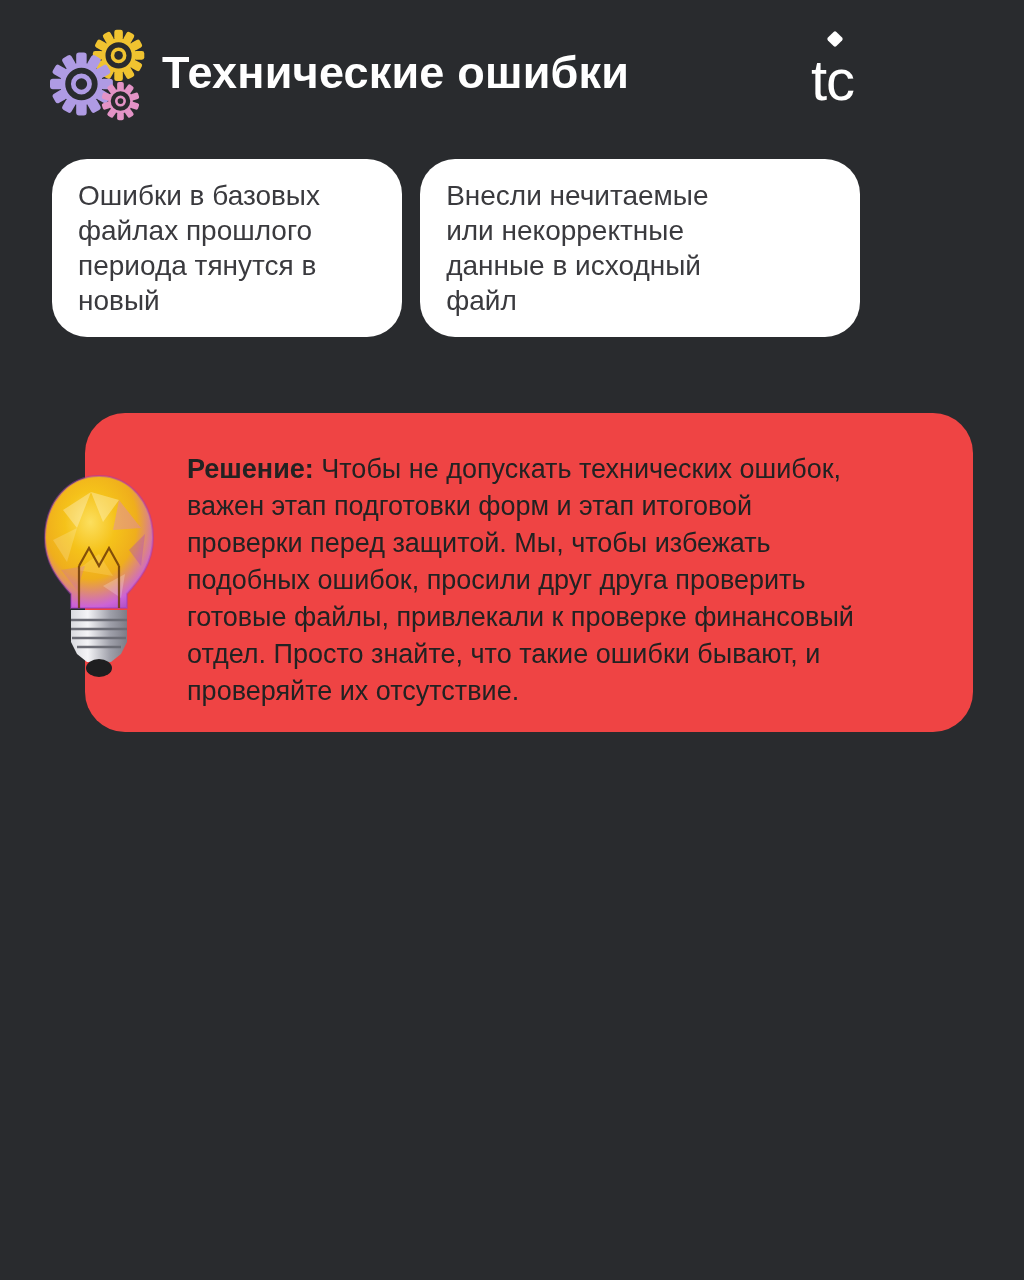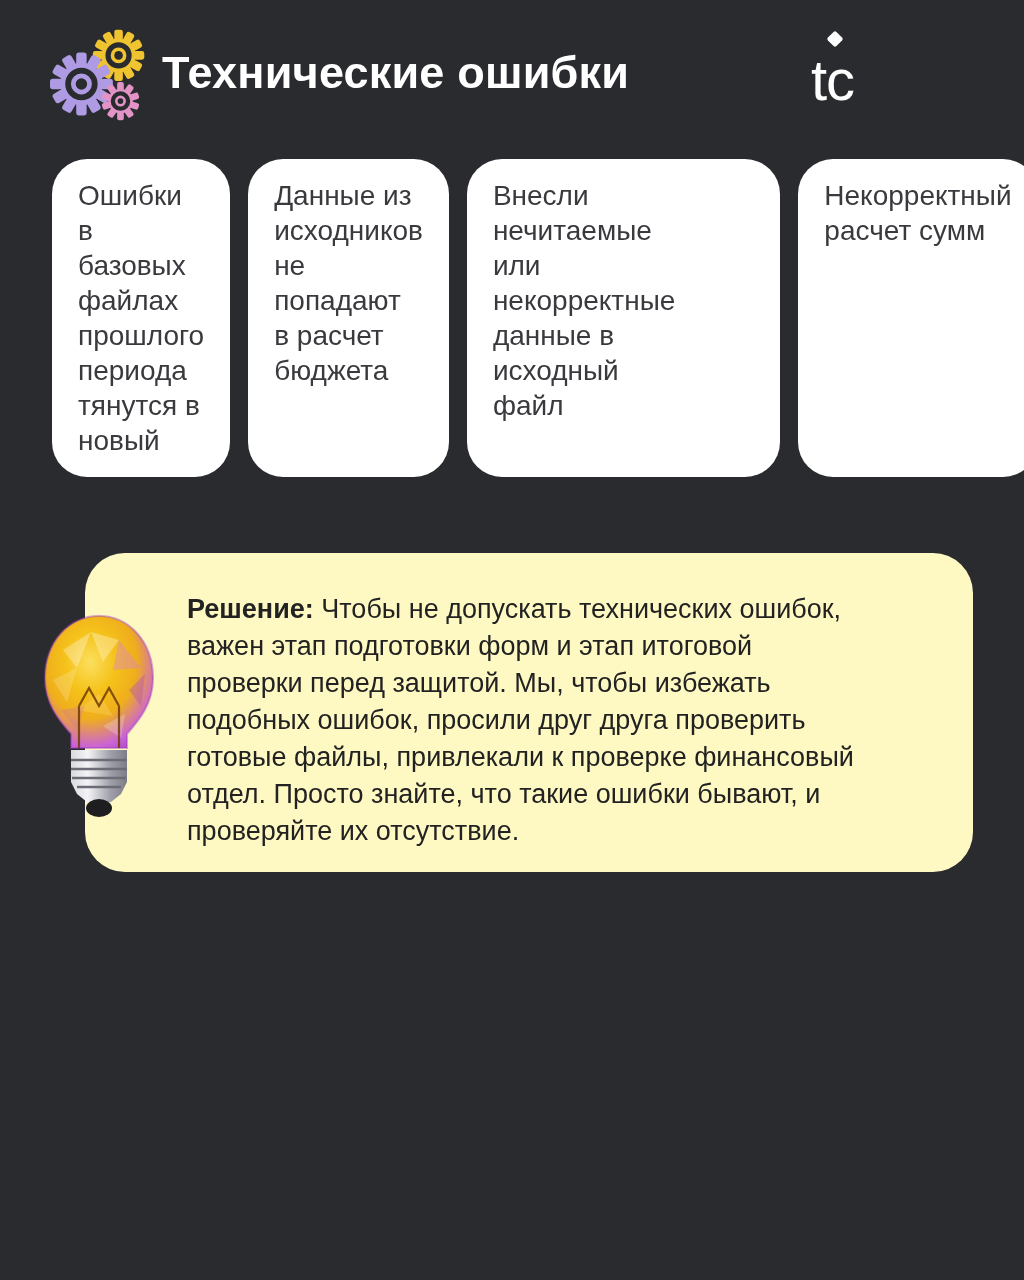--- a/index.html
+++ b/index.html
@@ -62,21 +62,21 @@
   
   .card.wrap-two { padding-right:105px; }
 
   
   .solution {
     position:relative;
     box-sizing:border-box;
     margin:76px 51px 0 85px;
     width:888px;
     min-height:304px;
-    background:#fef9c3;
+    background:#ef4444;
     border-radius:40px;
     padding:38px 116px 22px 102px;
     color:#222222;
     font-size:27px;
     line-height:37px;
   }
   .solution b { font-weight:700; }
   .bulb-wrap {
     position:absolute;
     left:-52px; top:57px;
@@ -157,23 +157,21 @@
     <h1 class="page-title">Технические ошибки</h1>
 
     <div class="brand">
       <span>tc</span>
       <span class="diamond"></span>
     </div>
   </div>
 
   <div class="cards">
     <div class="card">Ошибки в базовых файлах прошлого периода тянутся в новый</div>
-    <div class="card">Данные из исходников не попадают в расчет бюджета</div>
     <div class="card wrap-two">Внесли нечитаемые или некорректные данные в исходный файл</div>
-    <div class="card">Некорректный расчет сумм</div>
   </div>
 
   <div class="solution">
 
     <div class="bulb-wrap">
       <svg viewBox="0 0 132 212" width="132" height="212" aria-hidden="true">
         <defs>
           <radialGradient id="glassGrad" cx="0.42" cy="0.35" r="0.78">
             <stop offset="0" stop-color="#FCDF5E"></stop>
             <stop offset="0.30" stop-color="#F5C21A"></stop>

